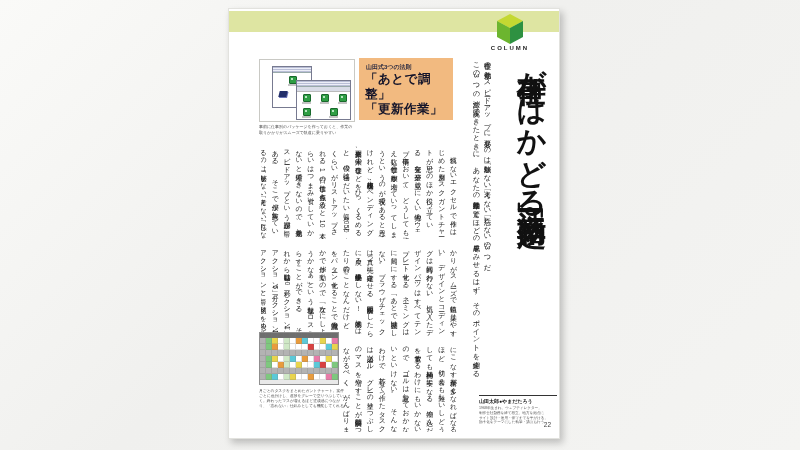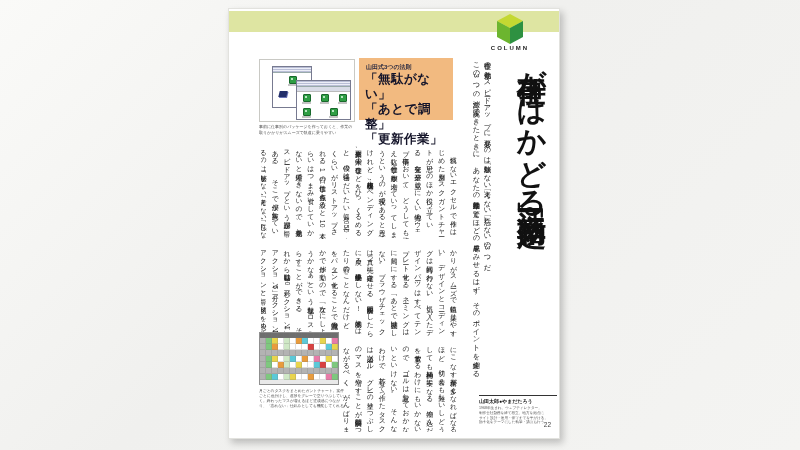--- a/index.html
+++ b/index.html
@@ -86,21 +86,20 @@
 
   <div class="title vtext">仕事がはかどる「超効率法」</div>
 
   <div class="lead vtext">
     <p>仕事の効率化とスピードアップに必要なのは「無駄がない」「考えない」「忘れない」の3つだ。</p>
     <p>この3つの方法が実践できたときに、あなたの業務効率は驚くほどの成果をみせるはず。そのポイントを紹介する。</p>
   </div>
 
   <div class="lawbox">
     <div class="lhead">山田式3つの法則</div>
-    <div class="rule">「無駄がない」</div>
     <div class="rule">「あとで調整」</div>
     <div class="rule">「更新作業」</div>
   </div>
 
   <div class="fig1">
     <div class="macwin" style="left:12px;top:6px;width:40px;height:42px;">
       <div class="titlebar"></div>
       <span class="gicon" style="left:16px;top:9px;"></span>
       <span class="glabel" style="left:15px;top:17px;"></span>
       <span class="navyicon" style="left:6px;top:24px;"></span>

